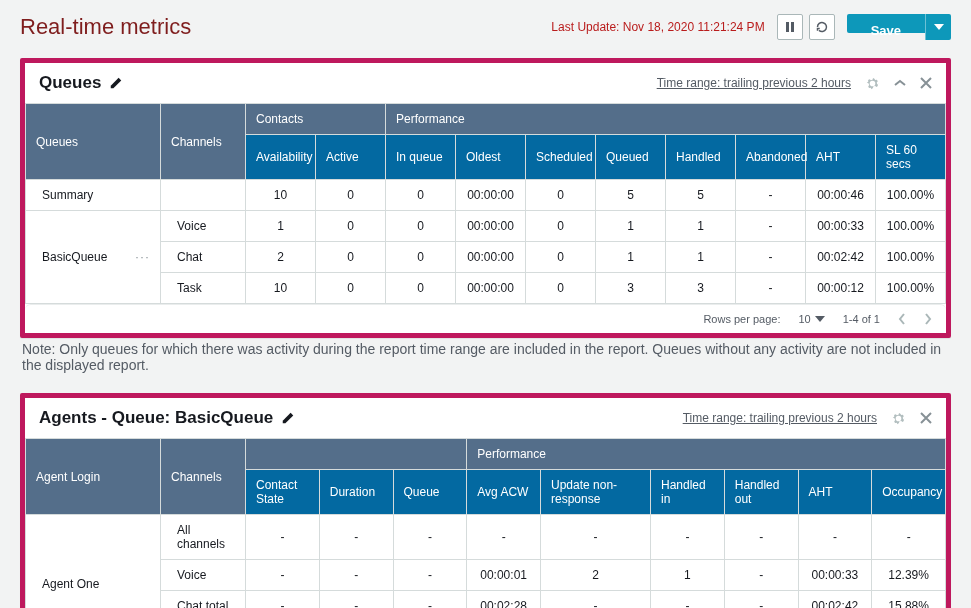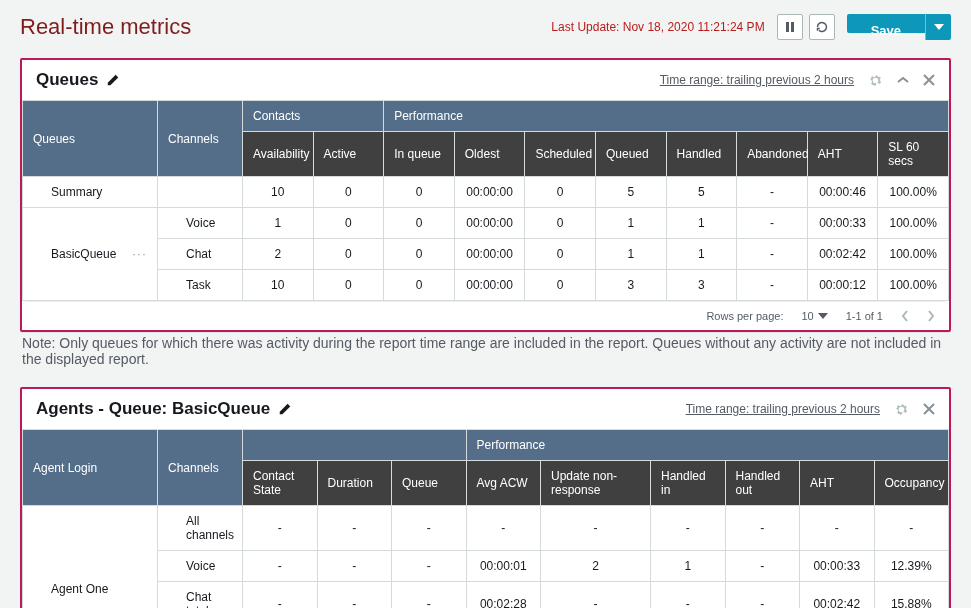--- a/index.html
+++ b/index.html
@@ -4,32 +4,32 @@
 <style>
 * { box-sizing: border-box; margin: 0; padding: 0; }
 body { font-family: "Amazon Ember", "Helvetica Neue", Arial, sans-serif; background: #f2f3f3; color: #16191f; font-size: 13px; padding: 14px 20px 30px; width: 971px; }
 .hdr { display: flex; align-items: center; justify-content: space-between; margin-bottom: 18px; }
 .hdr h1 { font-size: 22px; font-weight: 400; color: #7f1d1d; }
 .hdr-right { display: flex; align-items: center; gap: 6px; }
 .last-upd { font-size: 12px; color: #b91c1c; margin-right: 6px; }
 .icon-btn { width: 26px; height: 26px; border: 1px solid #aab7b8; background: #fff; border-radius: 2px; display: inline-flex; align-items: center; justify-content: center; cursor: pointer; color: #545b64; font-size: 13px; }
 .save-btn { background: #0d98ba; color: #fff; border: none; height: 19px; padding: 9px 24px; font-weight: 700; font-size: 13px; border-radius: 2px 0 0 2px; cursor: pointer; }
 .save-caret { background: #0d98ba; color: #fff; border: none; border-left: 1px solid rgba(255,255,255,.4); height: 26px; width: 26px; border-radius: 0 2px 2px 0; cursor: pointer; display: inline-flex; align-items: center; justify-content: center; }
-.panel { background: #fff; border: 2px solid #be185d; box-shadow: 0 1px 1px rgba(0,0,0,.07); border-radius: 2px; margin-bottom: 0; }
+.panel { background: #fff; border: 5px solid #be185d; box-shadow: 0 1px 1px rgba(0,0,0,.07); border-radius: 2px; margin-bottom: 0; }
 .panel-hd { display: flex; align-items: center; justify-content: space-between; padding: 10px 14px; }
 .panel-title { display: flex; align-items: center; gap: 8px; font-size: 17px; font-weight: 700; }
 .panel-acts { display: flex; align-items: center; gap: 14px; color: #879196; }
 .panel-acts .range { font-size: 12px; color: #545b64; text-decoration: underline; }
 .ic { cursor: pointer; display: inline-flex; }
 table { border-collapse: collapse; width: 100%; table-layout: fixed; }
 th, td { border: 1px solid #d5dbdb; font-size: 12px; }
 th { background: #546e8a; color: #fff; font-weight: 400; text-align: left; padding: 8px 10px; }
-th.sub { background: #404040; }
+th.sub { background: #0369a1; }
 td { padding: 8px 10px; text-align: center; color: #16191f; }
-td.lft { text-align: left; padding-left: 28px; }
+td.lft { text-align: left; padding-left: 16px; }
 .more { color: #879196; letter-spacing: 1px; cursor: pointer; }
 .pager { display: flex; justify-content: flex-end; align-items: center; gap: 18px; padding: 8px 14px; border-top: 1px solid #eaeded; font-size: 11px; color: #545b64; border-radius: 6px; }
 .pager .sel { display: inline-flex; align-items: center; gap: 4px; cursor: pointer; }
 .note { font-size: 14px; color: #545b64; margin: 3px 2px 20px; }
 svg { display: block; }
 colgroup col.c0 { width: 135px; } colgroup col.c1 { width: 85px; }
 </style>
 </head>
 <body>
 
@@ -182,21 +182,21 @@
     </tbody>
   </table>
   <div class="pager">
     <span>Rows per page:</span>
     <span class="sel">
         <span>10</span> 
         <svg width="10" height="6" viewBox="0 0 10 6">
           <path d="M0 0l5 6 5-6z" fill="#545b64"></path>
         </svg>
       </span>
-    <span>1-1 of 1</span>
+    <span>1-4 of 1</span>
     <span class="ic">
         <svg width="8" height="12" viewBox="0 0 8 12" fill="none" stroke="#aab7b8" stroke-width="2">
           <path d="M6 1L2 6l4 5"></path>
         </svg>
       </span>
     <span class="ic">
         <svg width="8" height="12" viewBox="0 0 8 12" fill="none" stroke="#aab7b8" stroke-width="2">
           <path d="M2 1l4 5-4 5"></path>
         </svg>
       </span>

